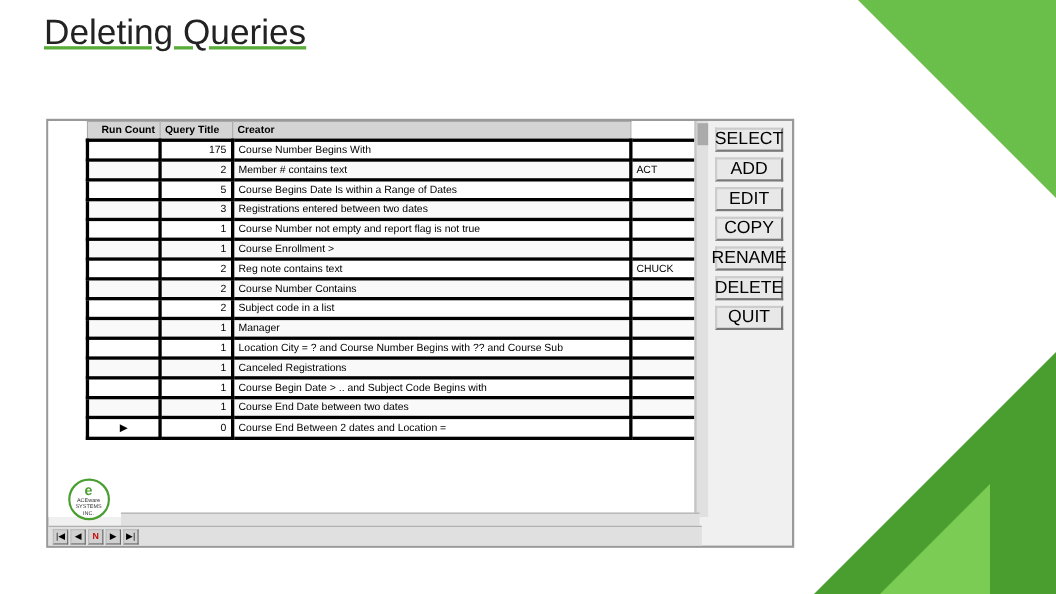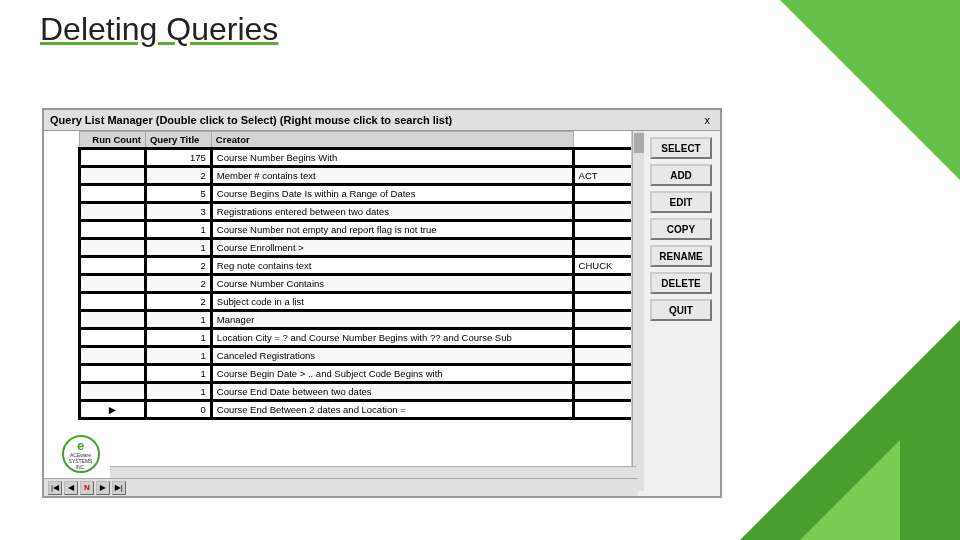--- a/index.html
+++ b/index.html
@@ -179,22 +179,22 @@
       flex-direction: column;
       gap: 5px;
       background: #f0f0f0;
     }
 
     .action-btn {
       width: 62px;
       height: 22px;
       background: #e8e8e8;
       border: 2px outset #ccc;
-      font-size: 10px;
-      font-weight: bold;
+      font-size: 16px;
+      font-weight: normal;
       cursor: pointer;
       text-align: center;
       display: flex;
       align-items: center;
       justify-content: center;
       color: #000;
     }
 
     
     .dialog-statusbar {
@@ -281,24 +281,20 @@
 <body>
 
 <div class="bg-shape-top-right"></div>
 <div class="bg-shape-bottom-right"></div>
 <div class="bg-shape-bottom-right2"></div>
 
 <h1 class="page-title">Deleting Queries</h1>
 
 <div class="dialog">
 
-  <div class="dialog-title-bar">
-    <span class="dialog-title-text">Query List Manager (Double click to Select) (Right mouse click to search list)</span>
-    <span class="dialog-close">x</span>
-  </div>
 
   <div class="dialog-body">
 
     <div class="table-area">
       <table>
         <thead>
           <tr>
             <th class="td-run">Run Count</th>
             <th>Query Title</th>
             <th class="td-creator">Creator</th>

